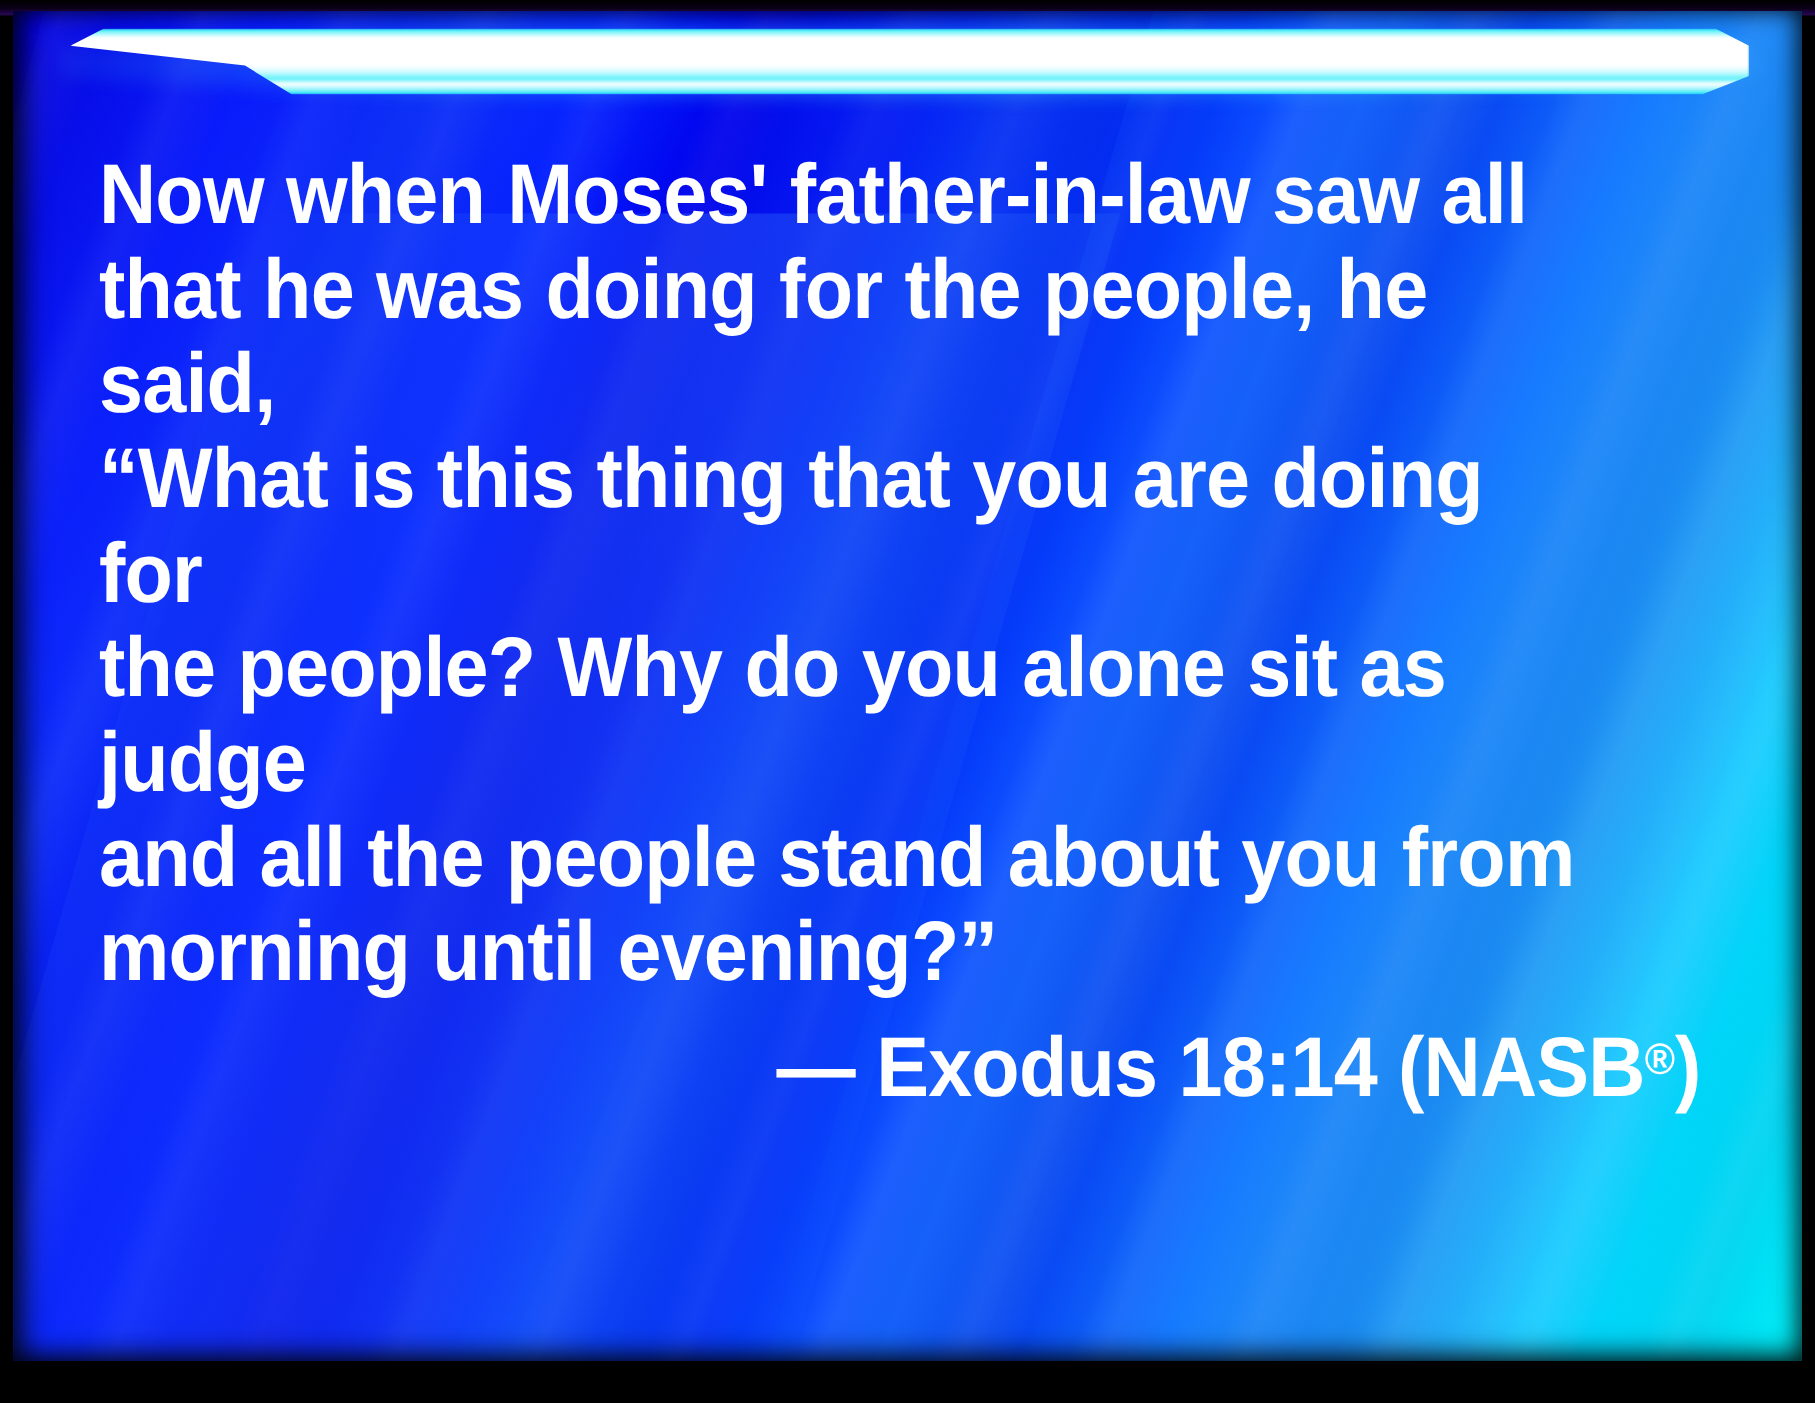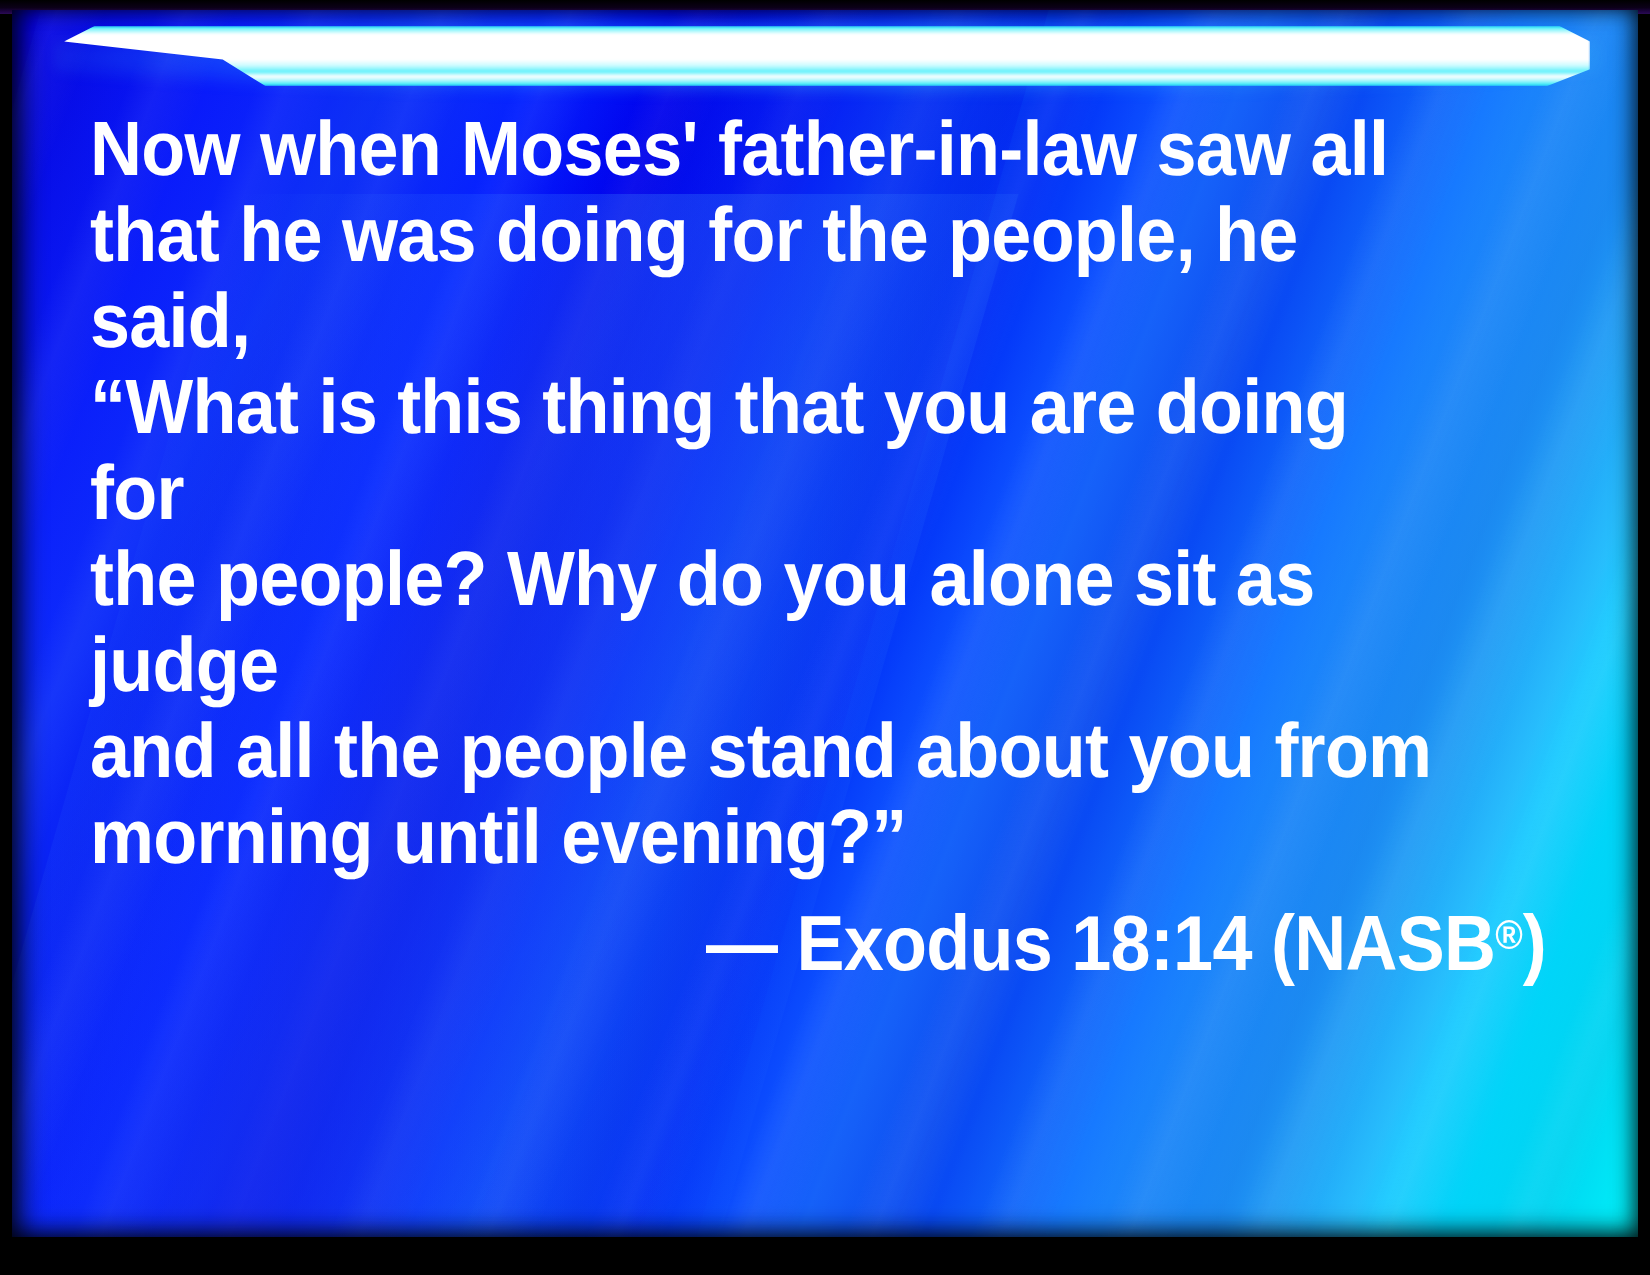--- a/index.html
+++ b/index.html
@@ -163,21 +163,21 @@
       rgba(60,220,255,0.20) 55%,
       rgba(0,180,255,0.0) 80%);
     filter: blur(6px);
   }
 
   
   .verse-block {
     position: absolute;
     left: 78px;
     right: 92px;
-    top: 96px;
+    top: 124px;
     z-index: 8;
   }
 
   .verse-text {
     margin: 0;
     color: #ffffff;
     font-family: "Liberation Sans Narrow", "Liberation Sans", "DejaVu Sans Condensed", "DejaVu Sans", sans-serif;
     font-weight: bold;
     font-size: 77px;
     line-height: 86px;

